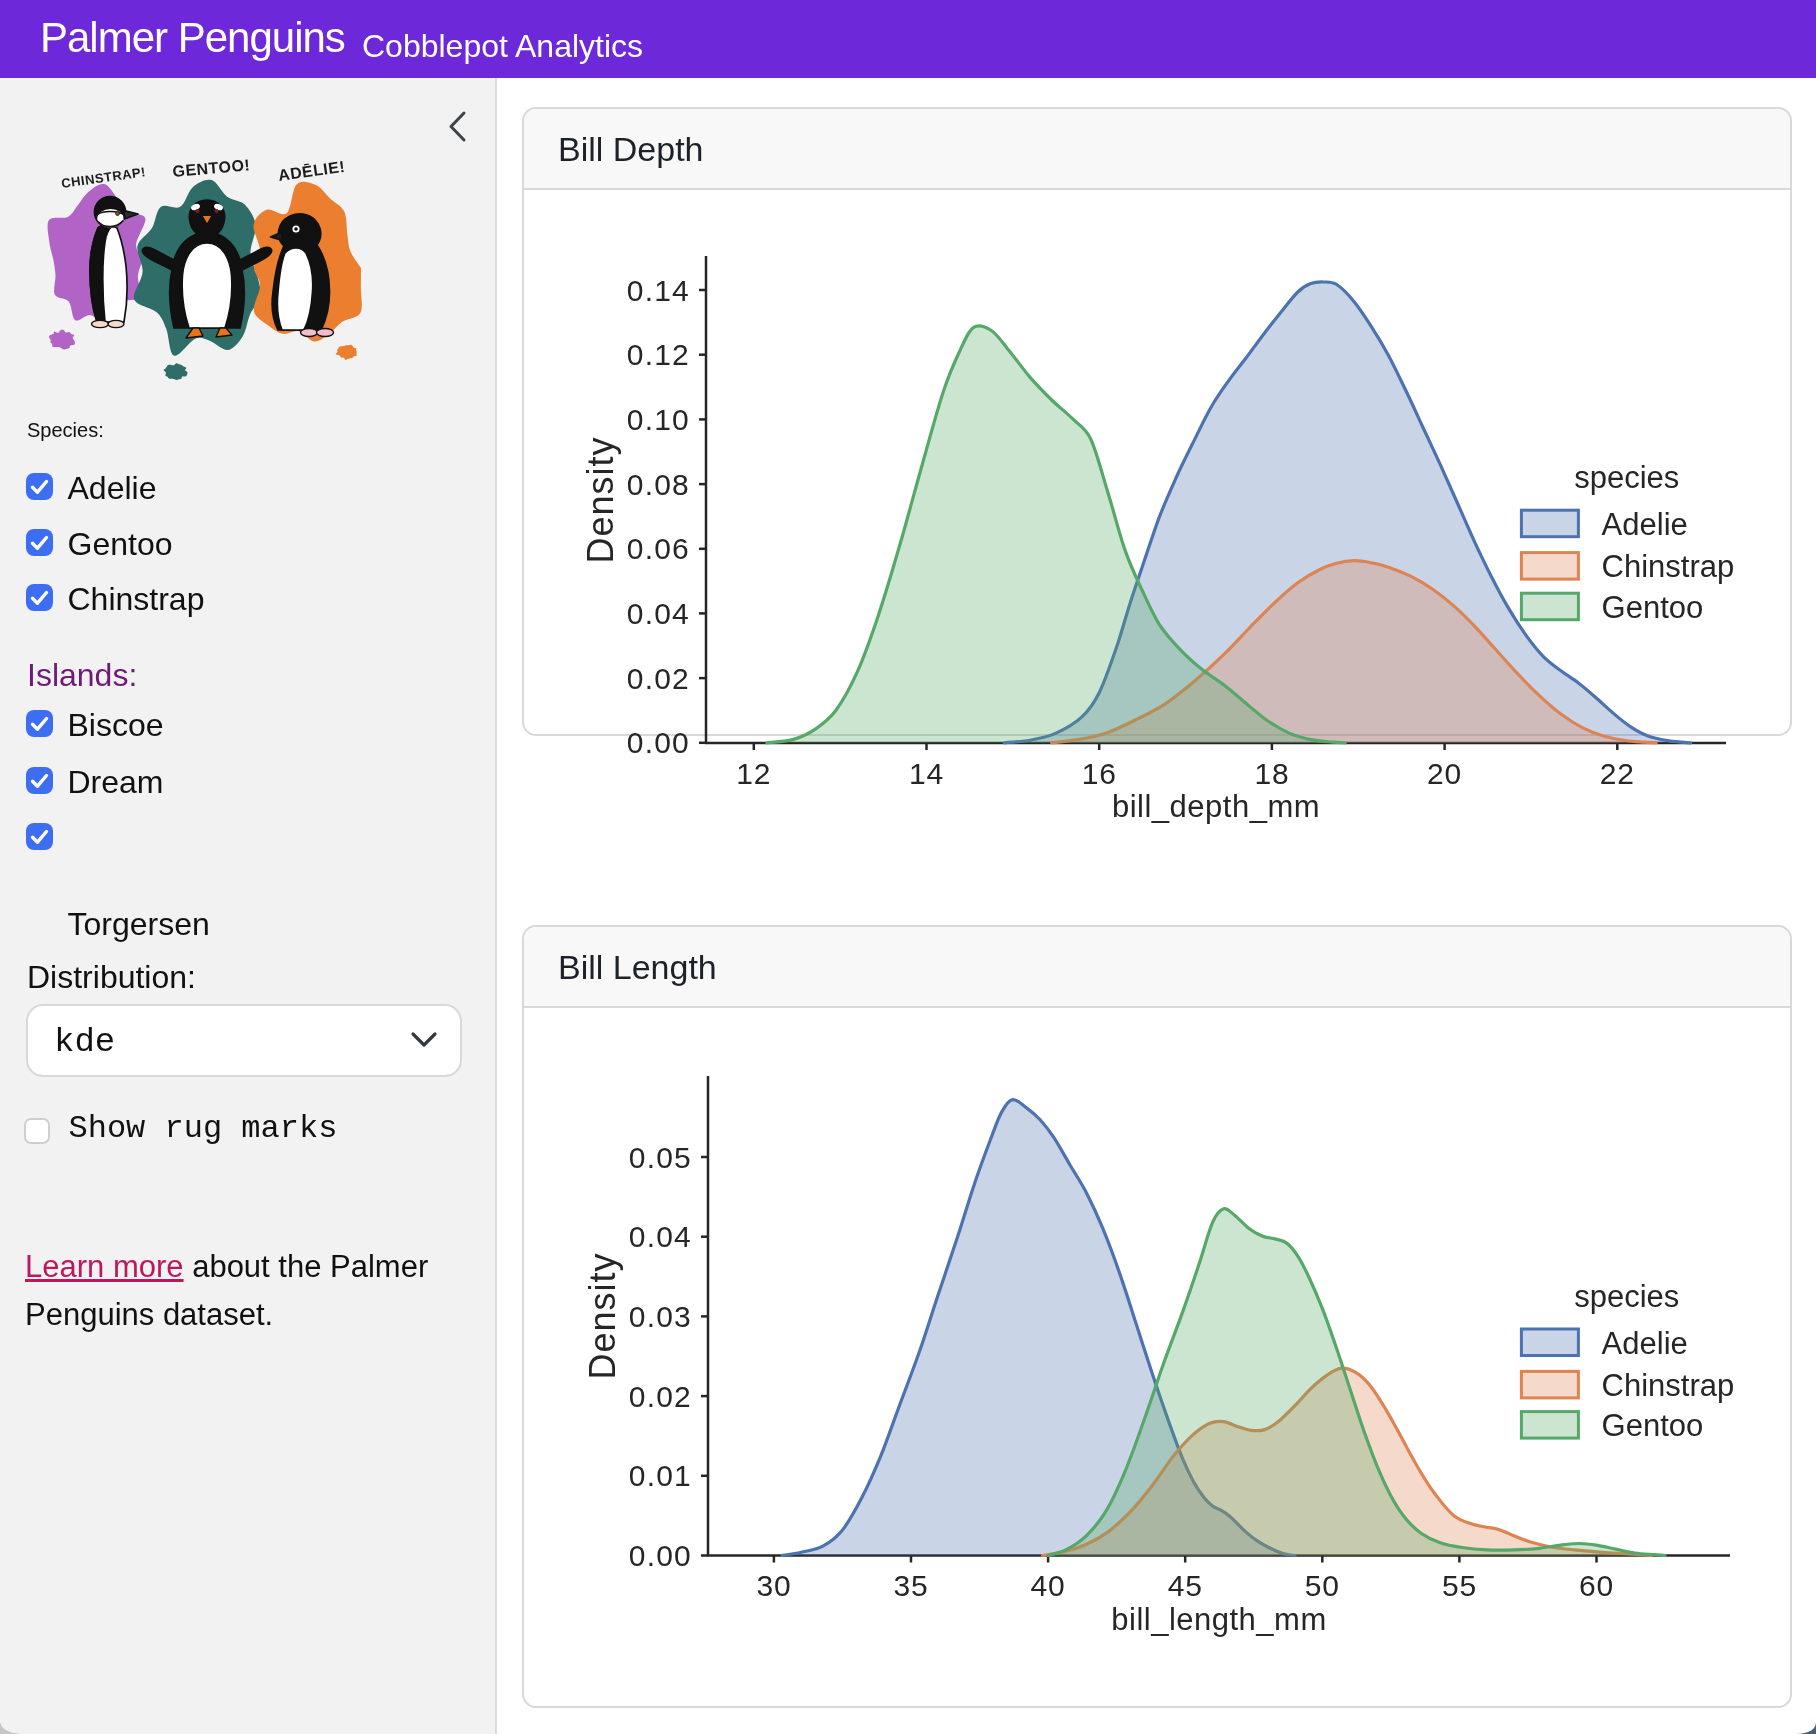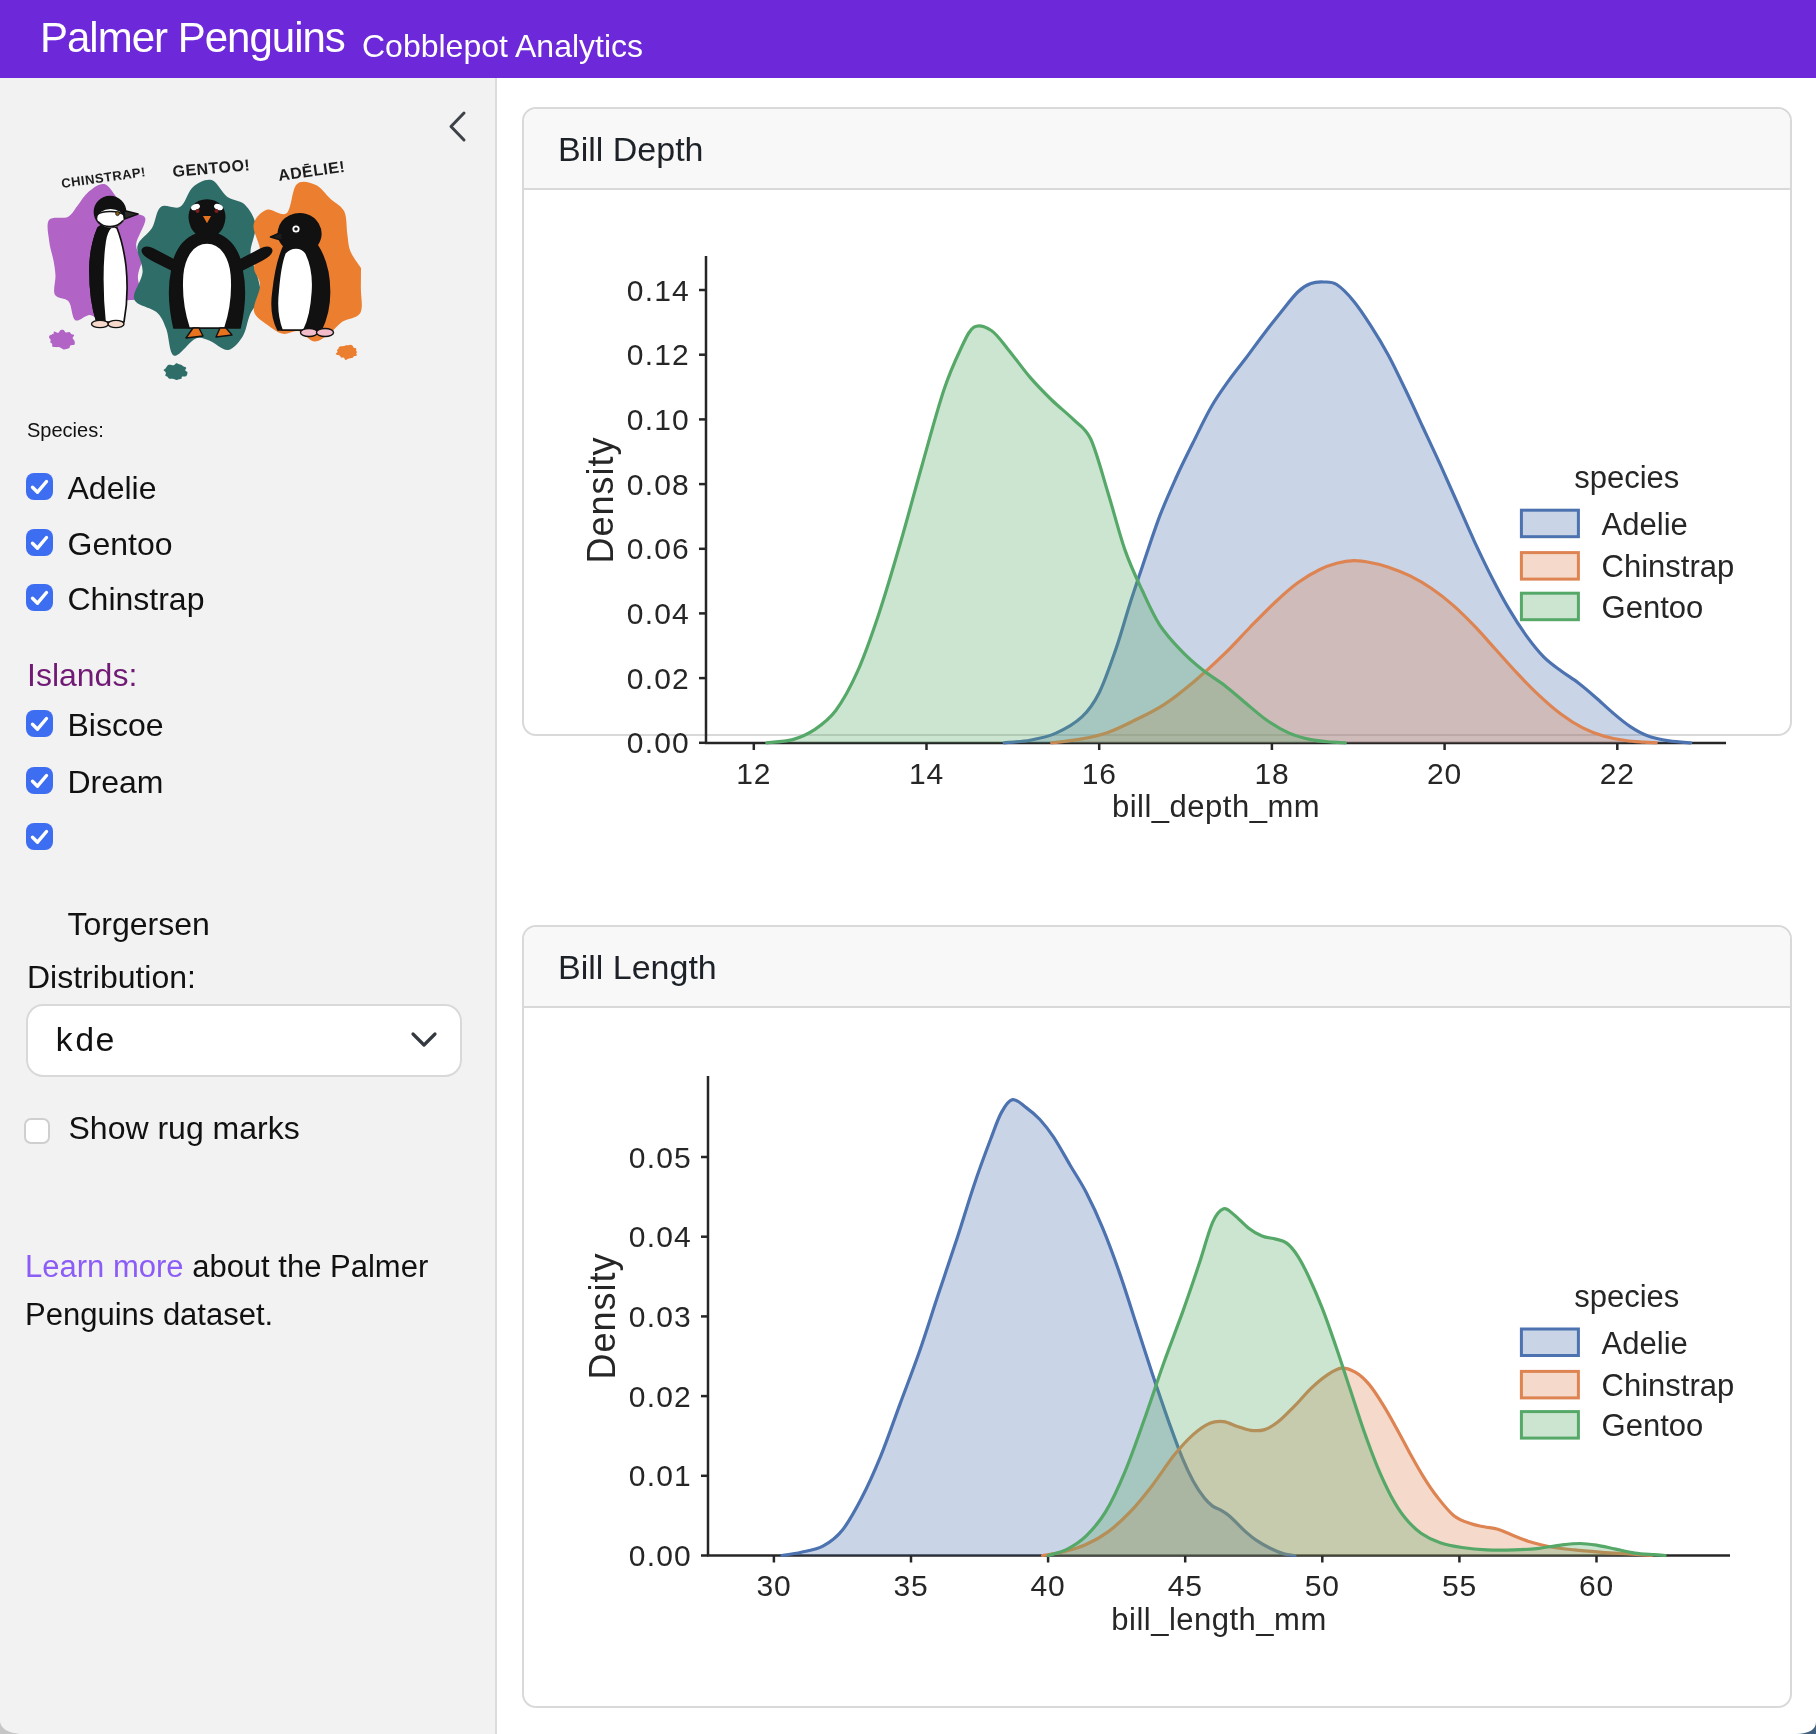--- a/index.html
+++ b/index.html
@@ -102,22 +102,22 @@
           <path d="M 6.5 14.2 L 11.5 19.2 L 20.5 8.5" fill="none" stroke="#fff" stroke-width="3.4" stroke-linecap="round" stroke-linejoin="round"></path>
         </svg></div>
       <div style="position:absolute;left:67.5px;top:868px;font-size:32px;color:#111;white-space:nowrap;margin-top:38px;">Torgersen</div>
       <div style="position:absolute;left:27px;top:959px;font-size:32px;color:#111;white-space:nowrap;">Distribution:</div>
       <div style="position:absolute;left:26px;top:1004px;width:436px;height:73px;background:#fff;border:2px solid #d9d9d9;border-radius:17px;box-sizing:border-box;"></div>
       <div style="position:absolute;left:54px;top:1023px;font-size:34px;color:#111;white-space:nowrap;font-family:Liberation Mono, monospace;">kde</div>
       <svg style="position:absolute;left:408px;top:1028px" width="32" height="24" viewBox="0 0 32 24">
         <path d="M 5 6 L 16 17 L 27 6" fill="none" stroke="#343a40" stroke-width="3.2" stroke-linecap="round" stroke-linejoin="round"></path>
       </svg>
       <div style="position:absolute;left:23.5px;top:1118px;width:26px;height:26px;background:#fff;border:2px solid #cfcfcf;border-radius:7px;box-sizing:border-box;"></div>
-      <div style="position:absolute;left:68.5px;top:1110px;font-size:32px;color:#111;white-space:nowrap;">Show rug marks</div>
-      <div style="position:absolute;left:25px;top:1243px;width:420px;font-size:31px;color:#111;line-height:48px;"><span style="color:#8b5cf6;">Learn more</span> about the Palmer Penguins dataset.</div>
+      <div style="position:absolute;left:68.5px;top:1110px;font-size:32px;color:#111;white-space:nowrap;font-family:Liberation Mono, monospace;">Show rug marks</div>
+      <div style="position:absolute;left:25px;top:1243px;width:420px;font-size:31px;color:#111;line-height:48px;"><span style="color:#be185d;text-decoration:underline;">Learn more</span> about the Palmer Penguins dataset.</div>
     </div>
 </div>
 <div class="card" style="top:107px;height:629px;">
     <div class="ch">Bill Depth</div>
   </div>
 <div class="card" style="top:925px;height:783px;">
     <div class="ch">Bill Length</div>
   </div>
 <svg style="position:absolute;left:522px;top:192px" width="1270" height="692" viewBox="522 192 1270 692">
     <line x1="706" y1="256" x2="706" y2="743" stroke="#262626" stroke-width="2.5"></line>

